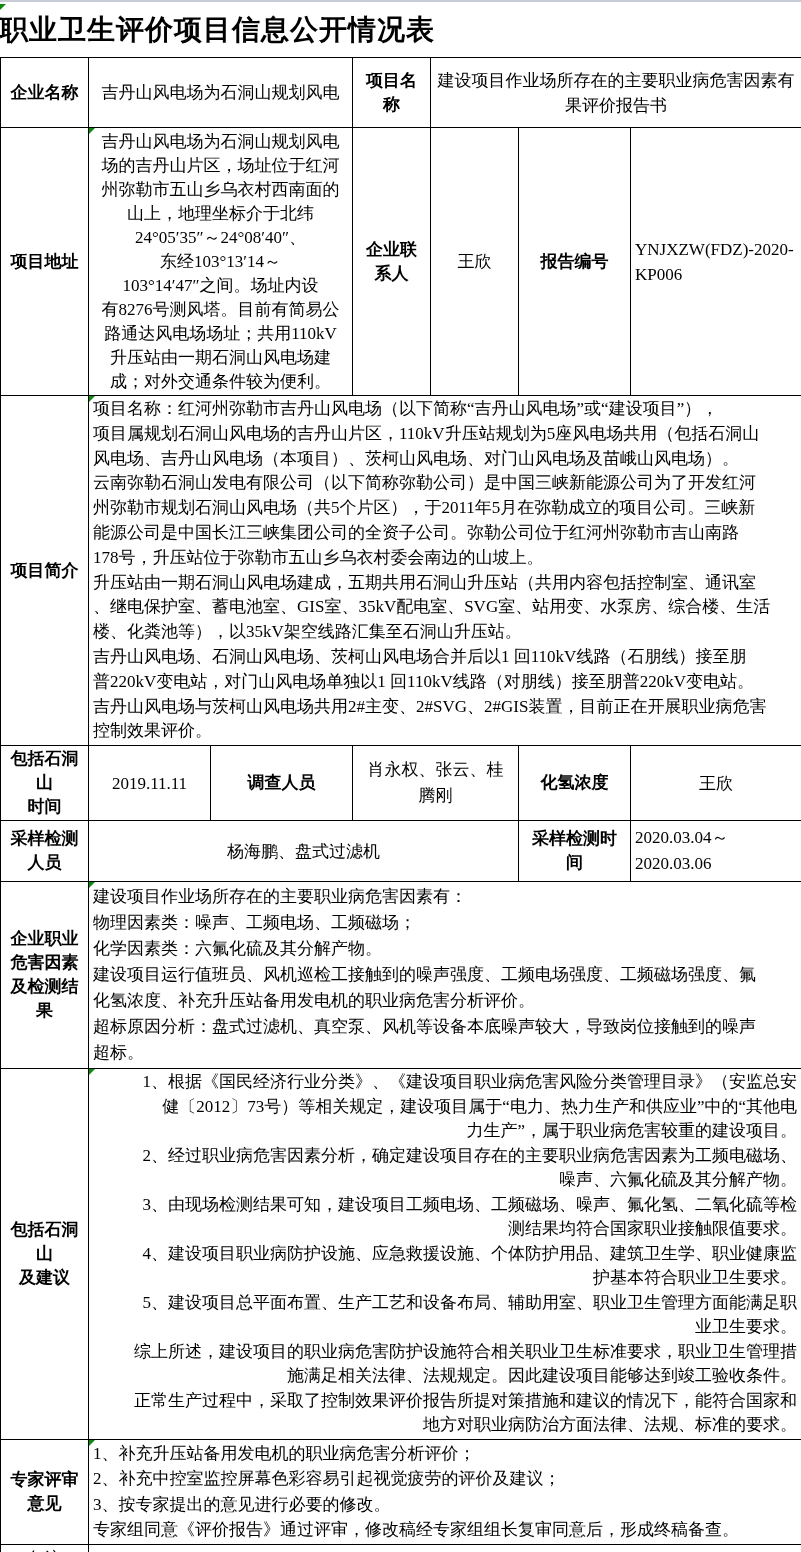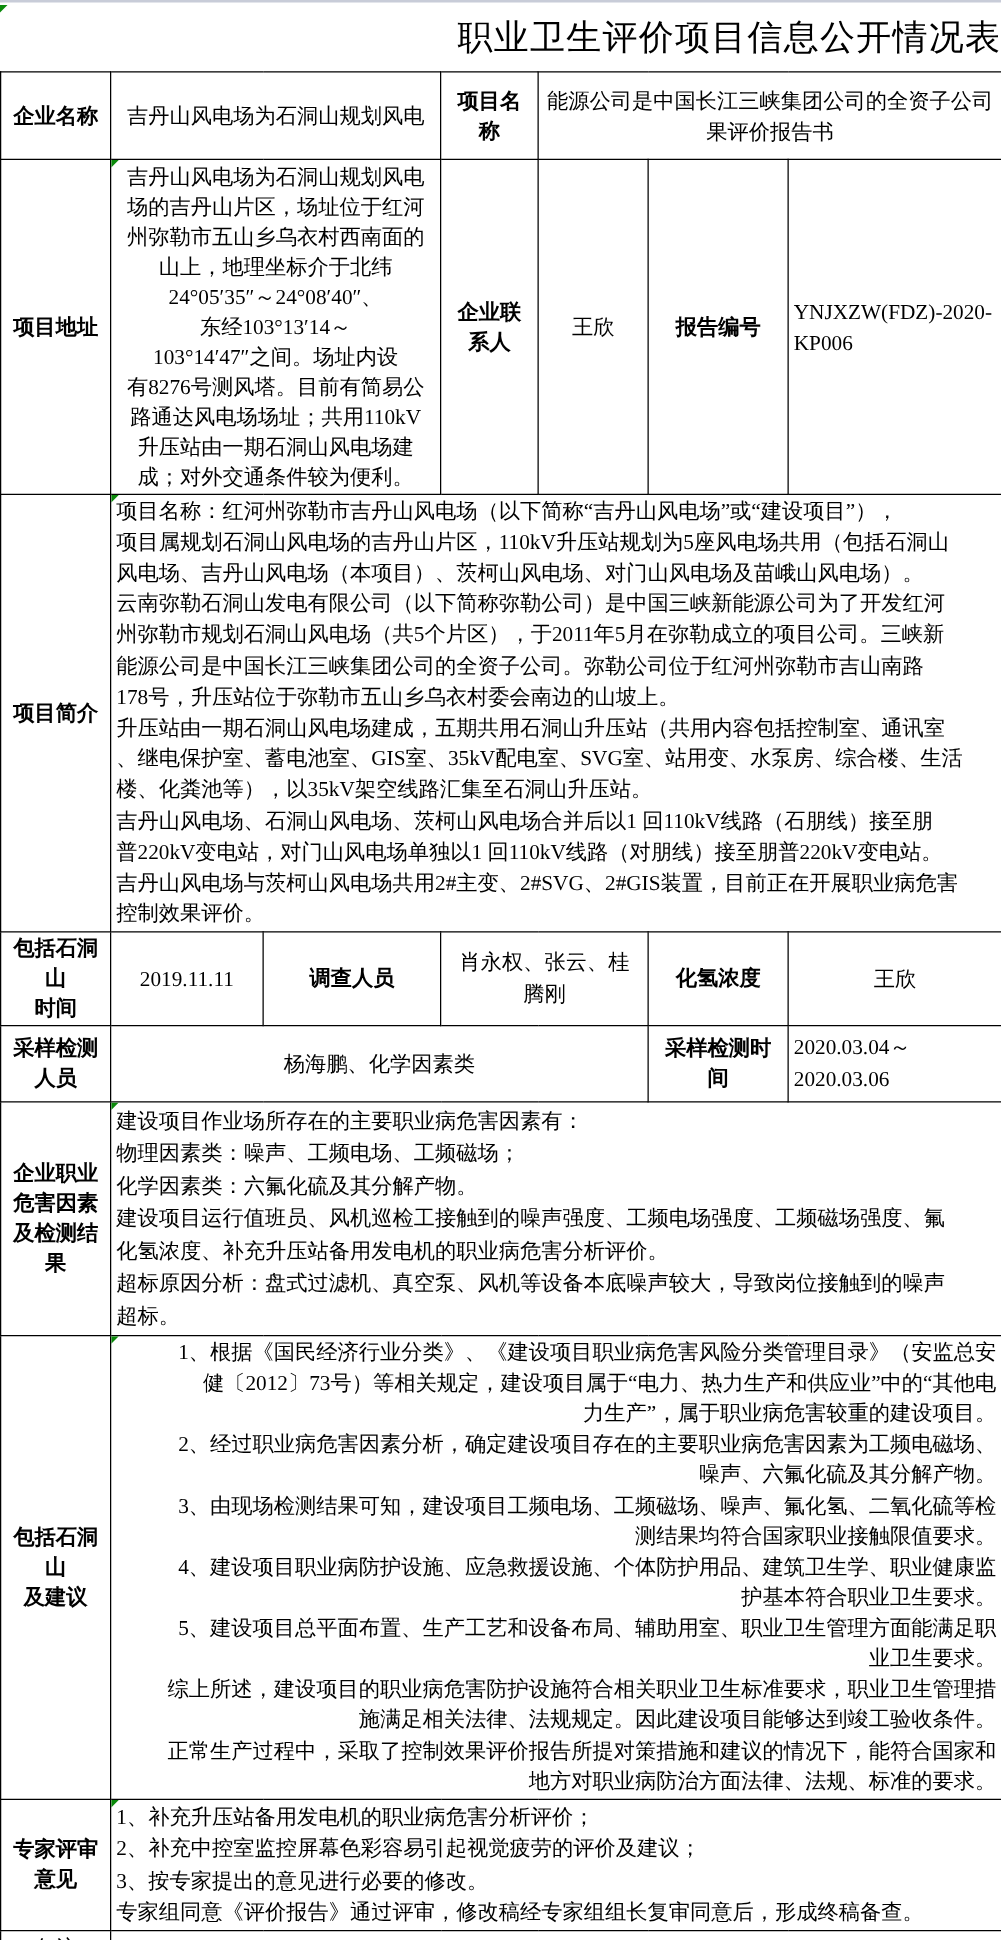--- a/index.html
+++ b/index.html
@@ -9,22 +9,22 @@
     color:#000;
     -webkit-font-smoothing:antialiased;
   }
   .sheet{width:801px;background:#fff;}
 
   
   .title-bar{
     position:relative;
     height:55px;
     border-top:2px solid #c8ccd8;
-    display:flex;align-items:center;justify-content:flex-end;
-    font-size:28px;font-weight:normal;letter-spacing:1px;
+    display:flex;align-items:center;justify-content:flex-start;
+    font-size:28px;font-weight:bold;letter-spacing:1px;
   }
 
   
   table{
     border-collapse:collapse;
     table-layout:fixed;
     width:801px;
   }
   td{
     position:relative;
@@ -82,21 +82,21 @@
         <col style="width:112px">
       <col style="width:171px">
     </colgroup>
 
     <tbody>
         <tr style="height:70px">
       <td class="lbl">企业名称</td>
       <td colspan="2" class="ctr">吉丹山风电场为石洞山规划风电</td>
       <td class="lbl">项目名
 称</td>
-      <td colspan="3" class="ctr pre">能源公司是中国长江三峡集团公司的全资子公司
+      <td colspan="3" class="ctr pre">建设项目作业场所存在的主要职业病危害因素有
 果评价报告书</td>
     </tr>
 
     <tr style="height:268px">
       <td class="lbl">项目地址</td>
       <td colspan="2" class="ctr pre lh24"><span class="tri"></span><span class="pre">吉丹山风电场为石洞山规划风电
 场的吉丹山片区，场址位于红河
 州弥勒市五山乡乌衣村西南面的
 山上，地理坐标介于北纬
 24°05′35″～24°08′40″、
@@ -139,21 +139,21 @@
       <td class="lbl">调查人员</td>
       <td colspan="2" class="ctr pre lh26">肖永权、张云、桂
 腾刚</td>
       <td class="lbl">化氢浓度</td>
       <td class="ctr">王欣</td>
     </tr>
 
     <tr style="height:61px">
       <td class="lbl">采样检测
 人员</td>
-      <td colspan="4" class="ctr">杨海鹏、化学因素类</td>
+      <td colspan="4" class="ctr">杨海鹏、盘式过滤机</td>
       <td class="lbl">采样检测时
 间</td>
       <td class="pre lh26">2020.03.04～
 2020.03.06</td>
     </tr>
 
     <tr style="height:187px">
       <td class="lbl">企业职业
 危害因素
 及检测结

